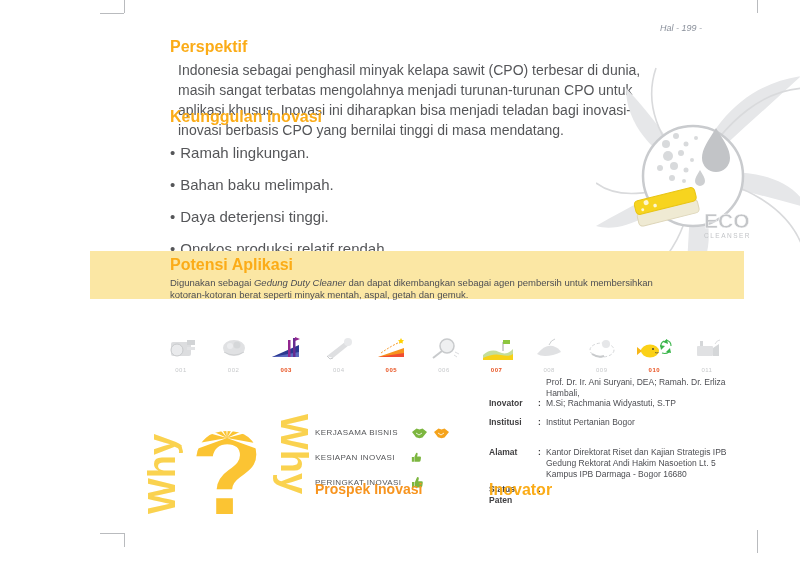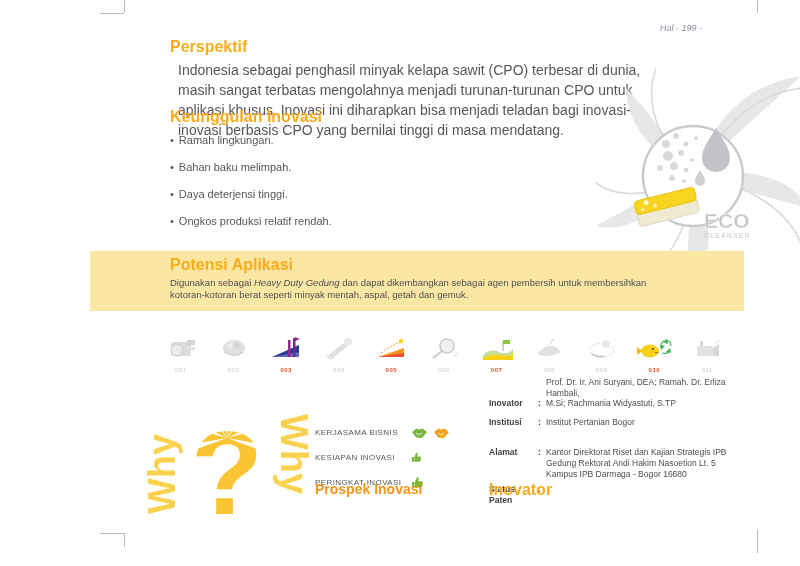--- a/index.html
+++ b/index.html
@@ -8,27 +8,27 @@
   
   .crop{position:absolute;background:#b9bbbe;}
   
   .pagenum{position:absolute;left:660px;top:23px;font-size:9px;font-style:italic;color:#8a909b;}
   
   .h-gold{font-size:16px;font-weight:bold;color:#FBAC18;}
   .h-orange{font-size:14px;font-weight:bold;color:#F7941E;}
   .title-perspektif{position:absolute;left:170px;top:38px;}
   .para{position:absolute;left:178px;top:60px;width:482px;font-size:14px;line-height:20px;color:#555659;}
   .title-keunggulan{position:absolute;left:170px;top:108px;}
-  .bullets{position:absolute;left:170px;top:134px;width:300px;font-size:11px;}
+  .bullets{position:absolute;left:170px;top:144px;width:300px;font-size:15px;}
   .bullets .li{margin-bottom:15px;}
   .bullets .dot{margin-right:5px;color:#555659;}
   
   .pinwheel{position:absolute;left:596px;top:48px;}
   
-  .banner{position:absolute;left:90px;top:251px;width:654px;height:60px;background:#FBE7A4;}
+  .banner{position:absolute;left:90px;top:251px;width:654px;height:48px;background:#FBE7A4;}
   .banner .h-gold{position:absolute;left:80px;top:5px;}
   .banner-text{position:absolute;left:80px;top:26px;width:490px;font-size:9.5px;line-height:12.4px;color:#4d4e53;}
   
   .strip{position:absolute;left:160px;top:336px;width:568px;display:flex;justify-content:space-between;}
   .strip .cell{width:42px;text-align:center;}
   .strip .num{font-size:6px;margin-top:1px;color:#c7c9cb;letter-spacing:.5px;}
   .strip .cell.active .num{color:#E8501E;font-weight:bold;}
   
   .why{position:absolute;left:143px;top:398px;}
   
@@ -111,21 +111,21 @@
         <circle cx="60" cy="155" r="1.8" fill="#ffffff" opacity="0.8"></circle>
         <circle cx="47" cy="156" r="1.5" fill="#ffffff" opacity="0.8"></circle>
       </g>
       <text x="108" y="180" font-family="Liberation Sans, sans-serif" font-size="21" font-weight="bold" fill="#C3C5C8" stroke="#ffffff" stroke-width="0.5">ECO</text>
       <text x="108" y="190" font-family="Liberation Sans, sans-serif" font-size="6.5" letter-spacing="1.5" fill="#C3C5C8">CLEANSER</text>
     </svg>
   </div>
 
   <div class="banner">
     <div class="h-gold">Potensi Aplikasi</div>
-    <div class="banner-text"><span>Digunakan sebagai </span><i>Heavy Duty Gedung</i><span> dan dapat dikembangkan sebagai agen pembersih untuk membersihkan kotoran-kotoran berat seperti minyak mentah, aspal, getah dan gemuk.</span></div>
+    <div class="banner-text"><span>Digunakan sebagai </span><i>Gedung Duty Cleaner</i><span> dan dapat dikembangkan sebagai agen pembersih untuk membersihkan kotoran-kotoran berat seperti minyak mentah, aspal, getah dan gemuk.</span></div>
   </div>
 
   <div class="strip">
     <div class="cell">
       <svg width="36" height="26" viewBox="0 0 36 26">
         <rect x="8" y="6" width="20" height="14" rx="2" fill="#DCDDDF"></rect>
           <circle cx="14" cy="14" r="6" fill="#E9EAEC" stroke="#C8CACC"></circle>
           <rect x="24" y="4" width="8" height="5" fill="#D2D4D6"></rect>
           <rect x="24" y="11" width="8" height="3" fill="#E2E3E5"></rect>
       </svg>

